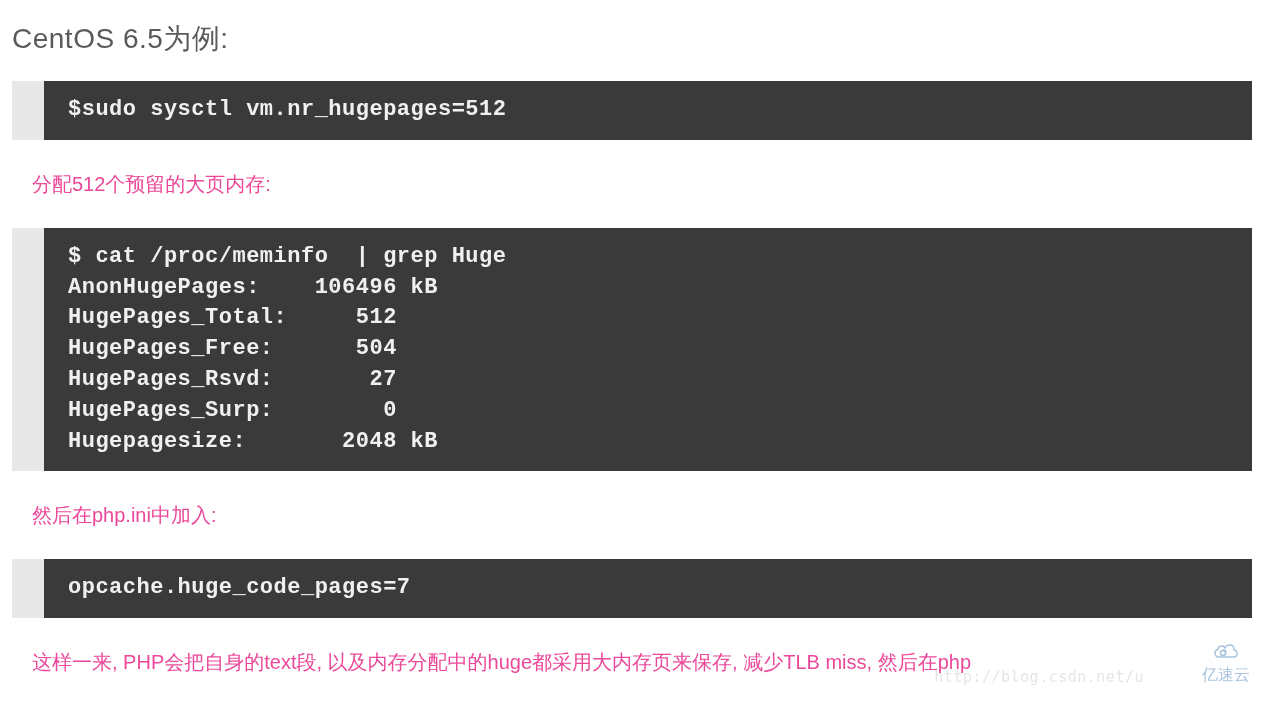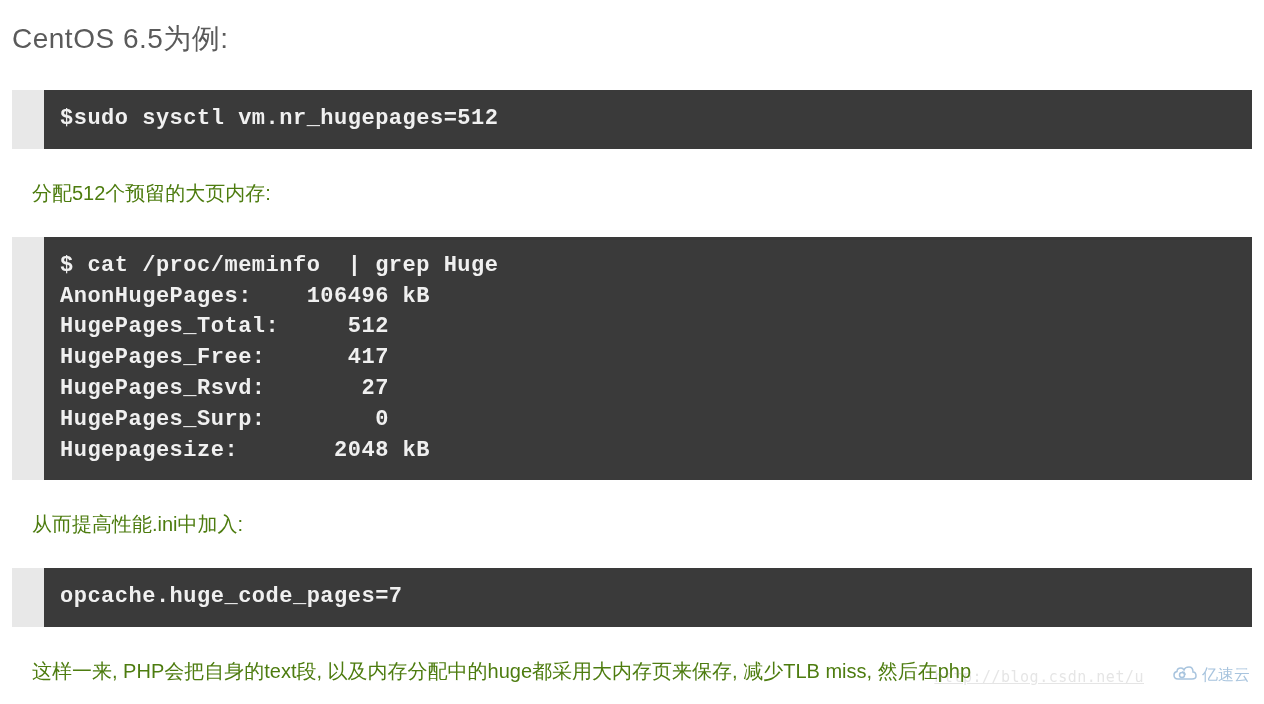--- a/index.html
+++ b/index.html
@@ -13,68 +13,69 @@
       width: 1264px;
       height: 704px;
       padding: 20px 12px;
       position: relative;
       overflow: hidden;
     }
     .heading {
       font-size: 28px;
       color: #5a5a5a;
       font-weight: 400;
-      margin-bottom: 32px;
+      margin-bottom: 23px;
       letter-spacing: 0.5px;
     }
     .code-block-wrapper {
       display: flex;
       margin-bottom: 28px;
     }
     .code-block-accent {
       width: 32px;
       background: #e8e8e8;
       flex-shrink: 0;
     }
     .code-block {
       background: #3a3a3a;
       color: #f0f0f0;
       flex: 1;
-      padding: 14px 16px;
+      padding: 14px 24px;
       font-family: "Consolas", "Monaco", "Courier New", monospace;
       font-size: 22px;
       font-weight: 600;
       line-height: 1.4;
       white-space: pre;
       letter-spacing: 0.5px;
     }
     .paragraph {
       font-size: 20px;
-      color: #4d7c0f;
+      color: #ec4899;
       margin: 28px 0 28px 20px;
       line-height: 1.6;
     }
     .watermark-logo {
       position: absolute;
       bottom: 18px;
       right: 14px;
       display: flex;
+      align-items: center;
       color: #a8c4de;
       font-size: 16px;
       gap: 4px;
+      flex-direction: column;
     }
     .watermark-url {
       position: absolute;
       bottom: 18px;
       right: 120px;
       color: rgba(150, 150, 150, 0.25);
       font-size: 15px;
       font-family: "Consolas", monospace;
       letter-spacing: 0.5px;
-      text-decoration: underline;
     }
     .cloud-icon {
       width: 26px;
       height: 18px;
     }
   </style>
 </head>
 <body>
 
 <div class="heading">CentOS 6.5为例:</div>
@@ -84,27 +85,27 @@
   <div class="code-block">$sudo sysctl vm.nr_hugepages=512</div>
 </div>
 
 <div class="paragraph">分配512个预留的大页内存:</div>
 
 <div class="code-block-wrapper">
   <div class="code-block-accent"></div>
   <div class="code-block">$ cat /proc/meminfo  | grep Huge
 AnonHugePages:    106496 kB
 HugePages_Total:     512
-HugePages_Free:      417
+HugePages_Free:      504
 HugePages_Rsvd:       27
 HugePages_Surp:        0
 Hugepagesize:       2048 kB</div>
 </div>
 
-<div class="paragraph">从而提高性能.ini中加入:</div>
+<div class="paragraph">然后在php.ini中加入:</div>
 
 <div class="code-block-wrapper">
   <div class="code-block-accent"></div>
   <div class="code-block">opcache.huge_code_pages=7</div>
 </div>
 
 <div class="paragraph">这样一来, PHP会把自身的text段, 以及内存分配中的huge都采用大内存页来保存, 减少TLB miss, 然后在php</div>
 
 <div class="watermark-url">http://blog.csdn.net/u</div>
 

